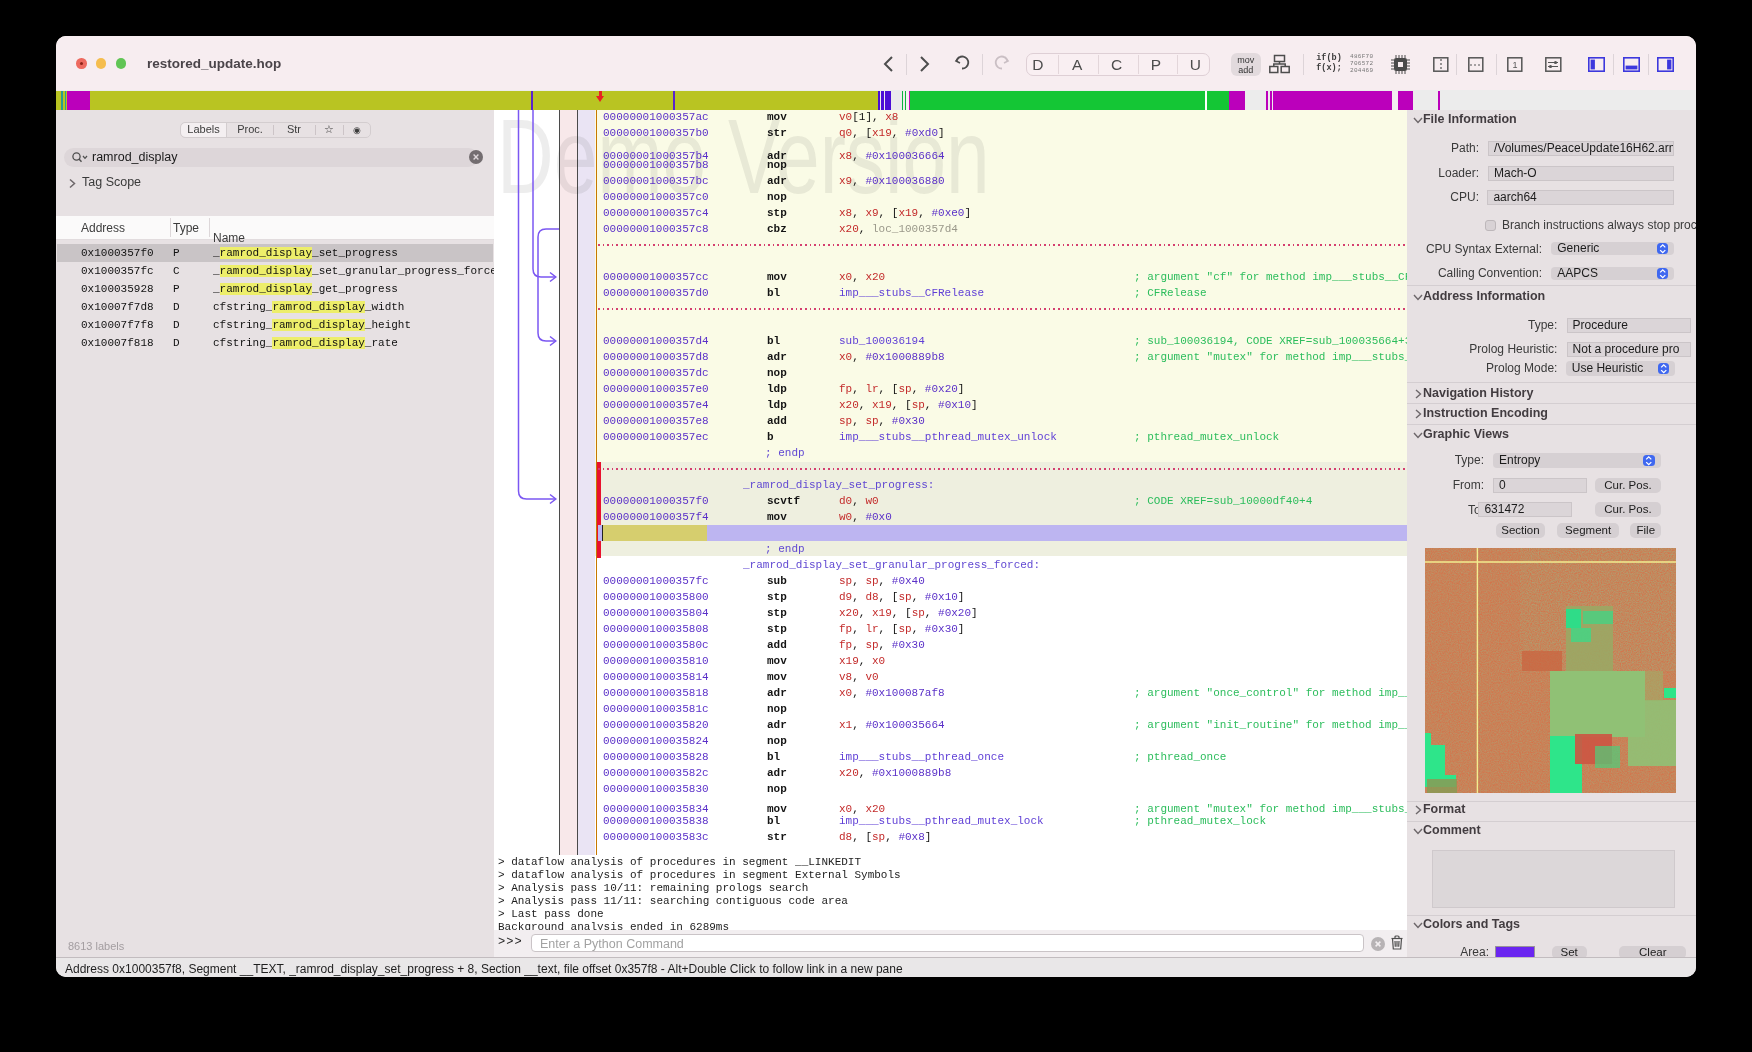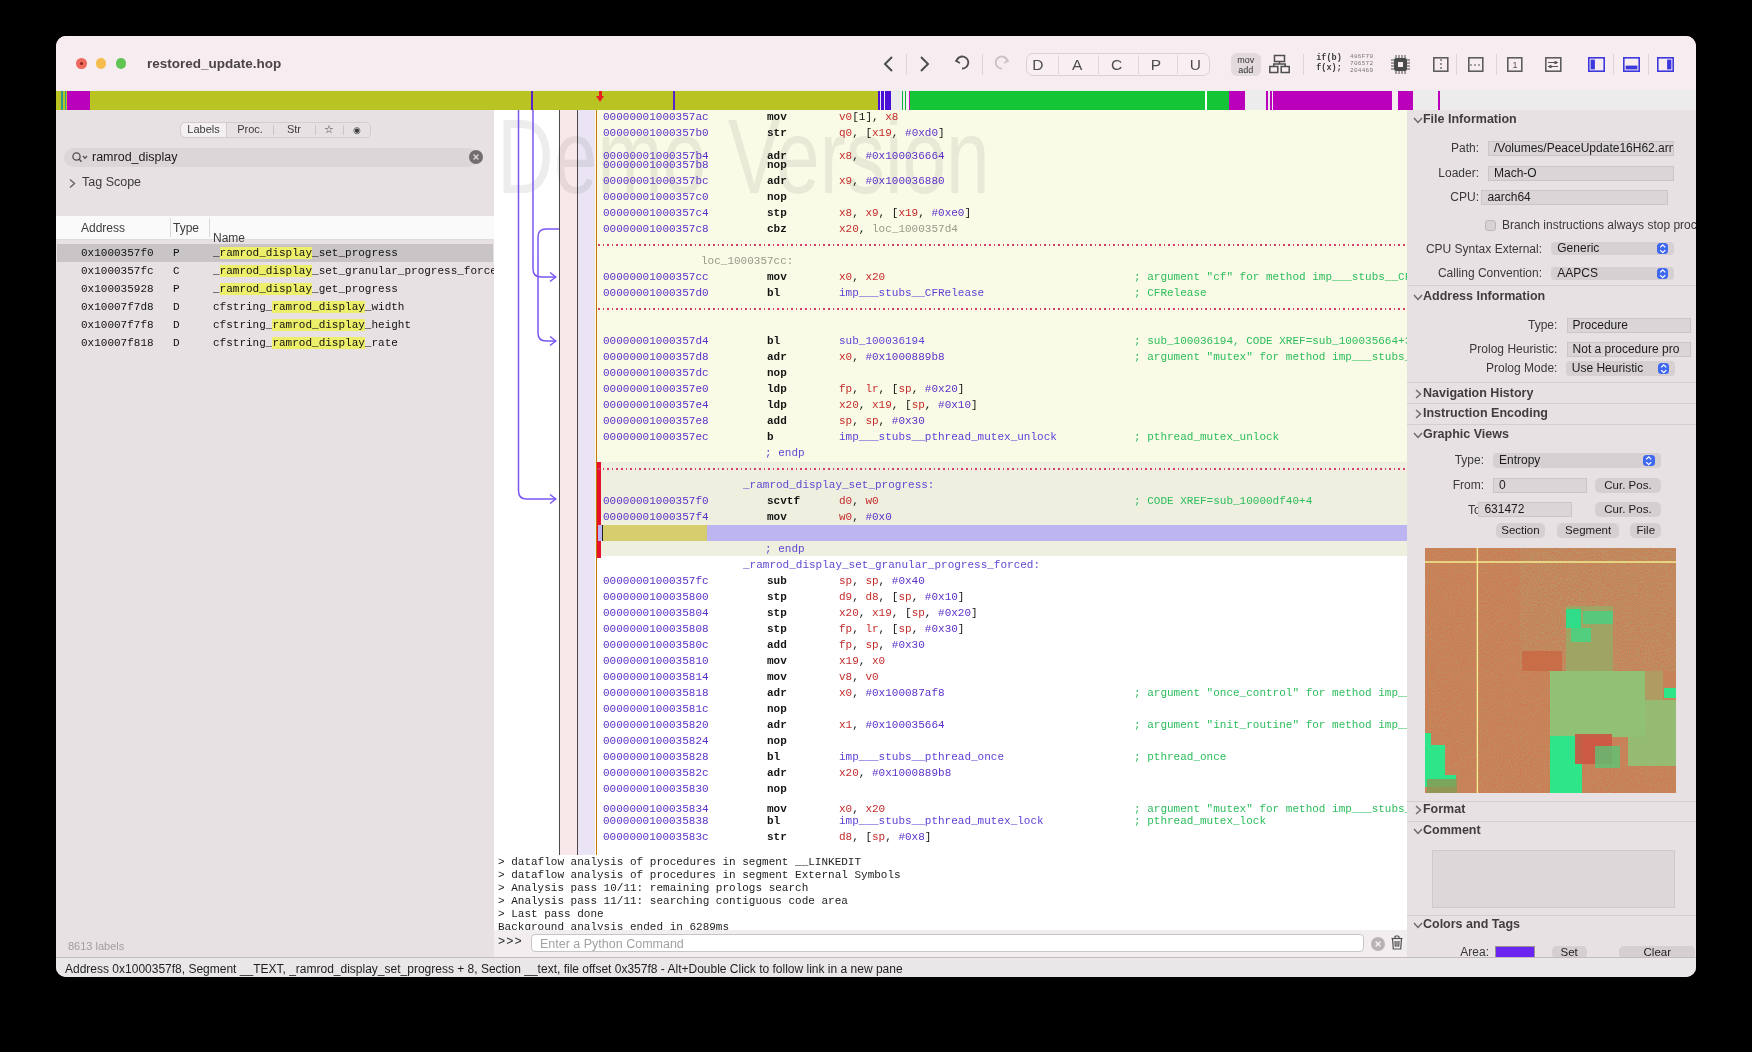--- a/index.html
+++ b/index.html
@@ -262,21 +262,20 @@
 <div class="abs" style="left:108px;top:415px;width:105.8px;height:16px;background:#d6ce6e;border-left:1.5px solid #222"></div>
 <div class="drow" style="top:-1px"><span class="da">00000001000357ac</span><span class="dm">mov</span><span class="do"><span style="position:static" class="r">v0</span>[1], <span style="position:static" class="r">x8</span></span></div>
 <div class="drow" style="top:15px"><span class="da">00000001000357b0</span><span class="dm">str</span><span class="do"><span style="position:static" class="r">q0</span>, [<span style="position:static" class="r">x19</span>, <span style="position:static" class="n">#0xd0</span>]</span></div>
 <div class="drow" style="top:38px"><span class="da">00000001000357b4</span><span class="dm">adr</span><span class="do"><span style="position:static" class="r">x8</span>, <span style="position:static" class="n">#0x100036664</span></span></div>
 <div class="drow" style="top:47px"><span class="da">00000001000357b8</span><span class="dm">nop</span></div>
 <div class="drow" style="top:63px"><span class="da">00000001000357bc</span><span class="dm">adr</span><span class="do"><span style="position:static" class="r">x9</span>, <span style="position:static" class="n">#0x100036880</span></span></div>
 <div class="drow" style="top:79px"><span class="da">00000001000357c0</span><span class="dm">nop</span></div>
 <div class="drow" style="top:95px"><span class="da">00000001000357c4</span><span class="dm">stp</span><span class="do"><span style="position:static" class="r">x8</span>, <span style="position:static" class="r">x9</span>, [<span style="position:static" class="r">x19</span>, <span style="position:static" class="n">#0xe0</span>]</span></div>
 <div class="drow" style="top:111px"><span class="da">00000001000357c8</span><span class="dm">cbz</span><span class="do"><span style="position:static" class="r">x20</span>, <span style="position:static" class="g">loc_1000357d4</span></span></div>
 <div class="sep" style="top:134px"></div>
-<div class="drow" style="top:143px"><span class="dl">loc_1000357cc:</span></div>
 <div class="drow" style="top:159px"><span class="da">00000001000357cc</span><span class="dm">mov</span><span class="do"><span style="position:static" class="r">x0</span>, <span style="position:static" class="r">x20</span></span><span class="dc">; argument "cf" for method imp___stubs__CF</span></div>
 <div class="drow" style="top:175px"><span class="da">00000001000357d0</span><span class="dm">bl</span><span class="do"><span style="position:static" class="lk">imp___stubs__CFRelease</span></span><span class="dc">; CFRelease</span></div>
 <div class="sep" style="top:198px"></div>
 <div class="drow" style="top:223px"><span class="da">00000001000357d4</span><span class="dm">bl</span><span class="do"><span style="position:static" class="lk">sub_100036194</span></span><span class="dc">; sub_100036194, CODE XREF=sub_100035664+3</span></div>
 <div class="drow" style="top:239px"><span class="da">00000001000357d8</span><span class="dm">adr</span><span class="do"><span style="position:static" class="r">x0</span>, <span style="position:static" class="n">#0x1000889b8</span></span><span class="dc">; argument "mutex" for method imp___stubs_</span></div>
 <div class="drow" style="top:255px"><span class="da">00000001000357dc</span><span class="dm">nop</span></div>
 <div class="drow" style="top:271px"><span class="da">00000001000357e0</span><span class="dm">ldp</span><span class="do"><span style="position:static" class="r">fp</span>, <span style="position:static" class="r">lr</span>, [<span style="position:static" class="r">sp</span>, <span style="position:static" class="n">#0x20</span>]</span></div>
 <div class="drow" style="top:287px"><span class="da">00000001000357e4</span><span class="dm">ldp</span><span class="do"><span style="position:static" class="r">x20</span>, <span style="position:static" class="r">x19</span>, [<span style="position:static" class="r">sp</span>, <span style="position:static" class="n">#0x10</span>]</span></div>
 <div class="drow" style="top:303px"><span class="da">00000001000357e8</span><span class="dm">add</span><span class="do"><span style="position:static" class="r">sp</span>, <span style="position:static" class="r">sp</span>, <span style="position:static" class="n">#0x30</span></span></div>
 <div class="drow" style="top:319px"><span class="da">00000001000357ec</span><span class="dm">b</span><span class="do"><span style="position:static" class="lk">imp___stubs__pthread_mutex_unlock</span></span><span class="dc">; pthread_mutex_unlock</span></div>
@@ -348,21 +347,21 @@
   <div id="rpanel">
 <svg class="abs" style="left:5.6px;top:5.5px" width="10" height="8">
         <path d="M1 2 L5 6.5 L9 2" fill="none" stroke="#6d676a" stroke-width="1.4"></path>
       </svg>
 <div class="ph" style="left:15.6px;top:1.5px">File Information</div>
 <div class="plabel" style="left:0;width:71.6px;top:30.8px;font-size:12px">Path:</div>
 <div class="pfield" style="left:80.6px;top:30.8px;width:186.5px;height:15px;line-height:13px">/Volumes/PeaceUpdate16H62.arm6</div>
 <div class="plabel" style="left:0;width:71.6px;top:55.6px;font-size:12px">Loader:</div>
 <div class="pfield" style="left:80.6px;top:55.6px;width:186.5px;height:15px;line-height:13px">Mach-O</div>
 <div class="plabel" style="left:0;width:71.6px;top:80.4px;font-size:12px">CPU:</div>
-<div class="pfield" style="left:74px;top:80.4px;width:186.5px;height:15px;line-height:13px">aarch64</div>
+<div class="pfield" style="left:80px;top:80.4px;width:186.5px;height:15px;line-height:13px">aarch64</div>
 <div class="abs" style="left:77.2px;top:109.5px;width:11px;height:11px;background:#d8d2d5;border:1px solid #bdb7ba;border-radius:3px"></div>
 <div class="abs" style="left:94.6px;top:108px;font-size:12px;white-space:nowrap">Branch instructions always stop proced</div>
 <div class="plabel" style="left:0;width:134.6px;top:131.6px;font-size:12px">CPU Syntax External:</div>
 <div class="ppop" style="left:143.9px;top:131.8px;width:123.2px;height:13.6px;line-height:13.6px">Generic</div>
 <div class="stepper" style="left:249.6px;top:132.85px"></div>
 <svg class="abs" style="left:249.6px;top:132.85px" width="11.5" height="11.5">
         <path d="M3.2 4.4 L5.75 1.9 L8.3 4.4 M3.2 7.1 L5.75 9.6 L8.3 7.1" fill="none" stroke="#fff" stroke-width="1.3"></path>
       </svg>
 <div class="plabel" style="left:0;width:134.6px;top:156.4px;font-size:12px">Calling Convention:</div>
 <div class="ppop" style="left:143.9px;top:156.6px;width:123.2px;height:13.6px;line-height:13.6px">AAPCS</div>
@@ -463,18 +462,18 @@
 <div class="ph" style="left:15.6px;top:712.6px">Comment</div>
 <div class="abs" style="left:25.1px;top:740px;width:242.5px;height:58px;background:#dcd7d9;border:1px solid #cfc9cc"></div>
 <div class="pdiv" style="top:804.8px"></div>
 <svg class="abs" style="left:5.6px;top:811.4px" width="10" height="8">
         <path d="M1 2 L5 6.5 L9 2" fill="none" stroke="#6d676a" stroke-width="1.4"></path>
       </svg>
 <div class="ph" style="left:15.6px;top:807.4px">Colors and Tags</div>
 <div class="plabel" style="left:0;width:81.6px;top:835px;font-size:12px">Area:</div>
 <div class="abs" style="left:87.3px;top:836px;width:40.6px;height:12px;background:#6a25f0;border:1px solid #98929a"></div>
 <div class="pbtn" style="left:144.2px;top:836px;width:35.2px;height:13px;line-height:13px">Set</div>
-<div class="pbtn" style="left:211.9px;top:836px;width:76px;height:13px;line-height:13px">Clear</div>
+<div class="pbtn" style="left:211.9px;top:836px;width:67px;height:13px;line-height:13px">Clear</div>
 </div>
   <div id="statusbar">
     <div class="abs" style="left:9px;top:3.5px;font-size:12px;color:#1f1f1f">Address 0x1000357f8, Segment __TEXT, _ramrod_display_set_progress + 8, Section __text, file offset 0x357f8 - Alt+Double Click to follow link in a new pane</div>
   </div>
 </div>
 
 </body></html>

